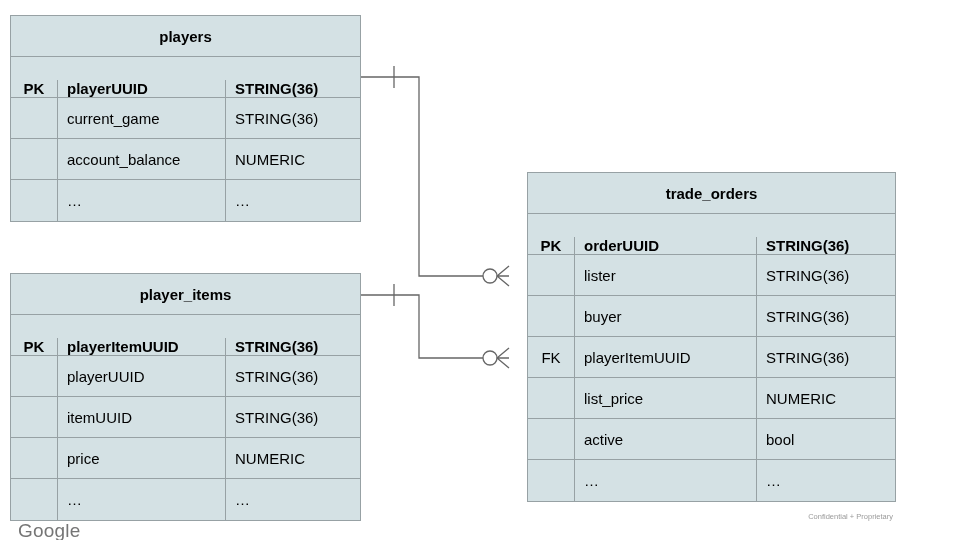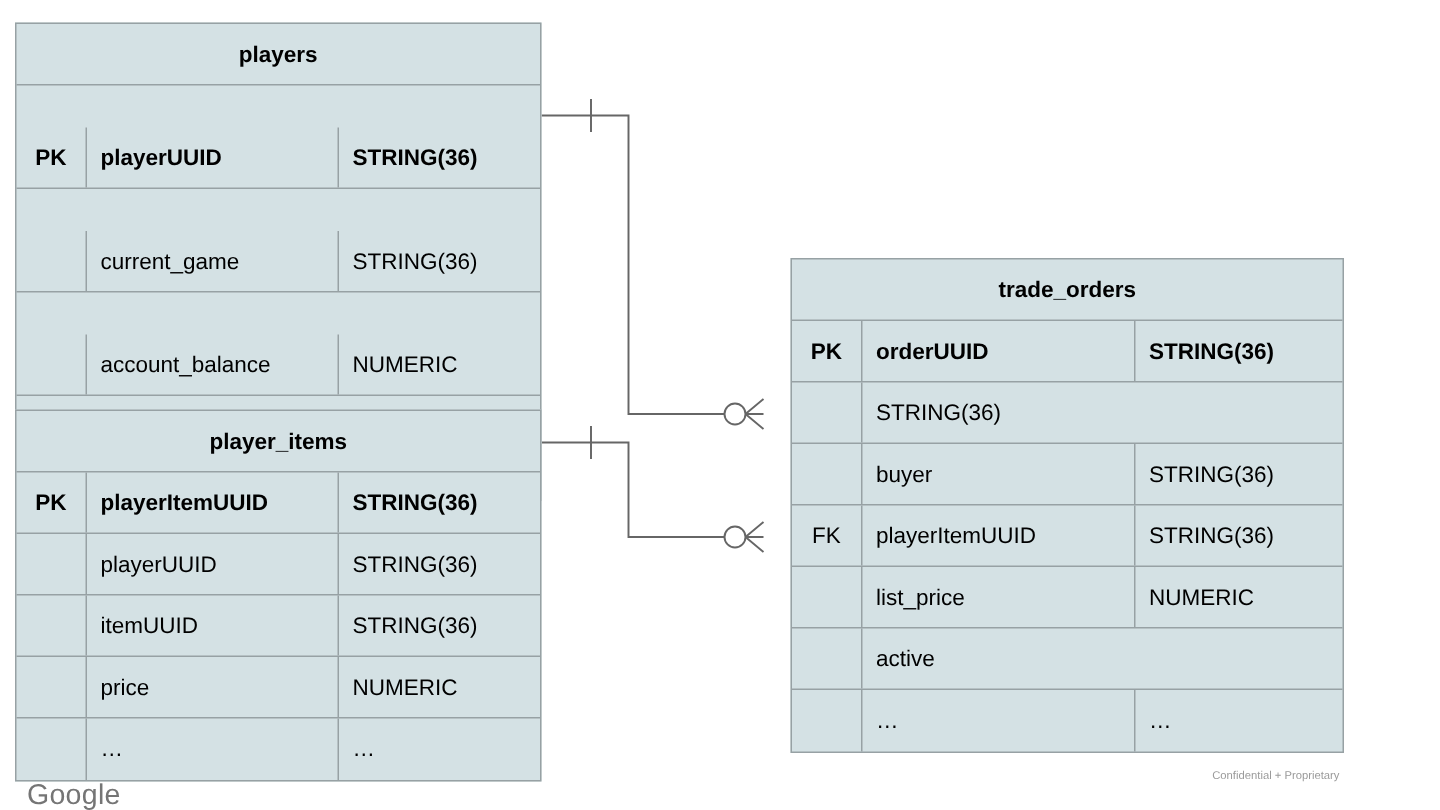--- a/index.html
+++ b/index.html
@@ -26,35 +26,35 @@
     justify-content: center;
     font-weight: bold;
     border-bottom: 1px solid var(--table-border, #97a1a4);
   }
   .erd-row {
     display: flex;
     height: 41px;
     border-bottom: 1px solid var(--table-border, #97a1a4);
   }
   .erd-row:last-child { border-bottom: none; }
-  .erd-row.bold { font-weight: bold; }
+  .erd-row.bold { font-weight: bold; align-items: flex-end; }
   .erd-cell {
     display: flex;
     align-items: center;
     border-right: 1px solid var(--table-border, #97a1a4);
     overflow: hidden;
     white-space: nowrap;
   }
   .erd-cell:last-child { border-right: none; }
   .col-key  { width: 47px; justify-content: center; }
   .col-field { width: 168px; padding-left: 9px; }
   .wide .col-field { width: 182px; }
   .col-type { flex: 1; padding-left: 9px; }
 
-  #table-players      { left: 10px;  top: 15px;  width: 351px; gap: 28px; }
+  #table-players      { left: 10px;  top: 15px;  width: 351px; }
   #table-player-items { left: 10px;  top: 233px; width: 351px; margin-top: 40px; }
   #table-trade-orders { left: 527px; top: 172px; width: 369px; }
 
   #connector-layer {
     position: absolute;
     left: 0; top: 0;
     width: 960px; height: 540px;
     pointer-events: none;
   }
   #connector-layer .rel {
@@ -160,40 +160,42 @@
 
 <div id="table-trade-orders" class="erd-table wide">
     <div class="erd-header">trade_orders</div>
     <div class="erd-row bold">
       <div class="erd-cell col-key">PK</div>
       <div class="erd-cell col-field">orderUUID</div>
       <div class="erd-cell col-type">STRING(36)</div>
     </div>
     <div class="erd-row">
       <div class="erd-cell col-key"></div>
+      <div class="erd-cell col-field">lister</div>
       <div class="erd-cell col-type">STRING(36)</div>
     </div>
     <div class="erd-row">
       <div class="erd-cell col-key"></div>
       <div class="erd-cell col-field">buyer</div>
       <div class="erd-cell col-type">STRING(36)</div>
     </div>
     <div class="erd-row">
       <div class="erd-cell col-key">FK</div>
       <div class="erd-cell col-field">playerItemUUID</div>
       <div class="erd-cell col-type">STRING(36)</div>
     </div>
     <div class="erd-row">
       <div class="erd-cell col-key"></div>
       <div class="erd-cell col-field">list_price</div>
       <div class="erd-cell col-type">NUMERIC</div>
     </div>
     <div class="erd-row">
       <div class="erd-cell col-key"></div>
       <div class="erd-cell col-field">active</div>
+      <div class="erd-cell col-type">bool</div>
     </div>
     <div class="erd-row">
       <div class="erd-cell col-key"></div>
       <div class="erd-cell col-field">…</div>
       <div class="erd-cell col-type">…</div>
     </div>
   </div>
 
 <div class="footer-logo">Google</div>
 <div class="footer-note">Confidential + Proprietary</div>

